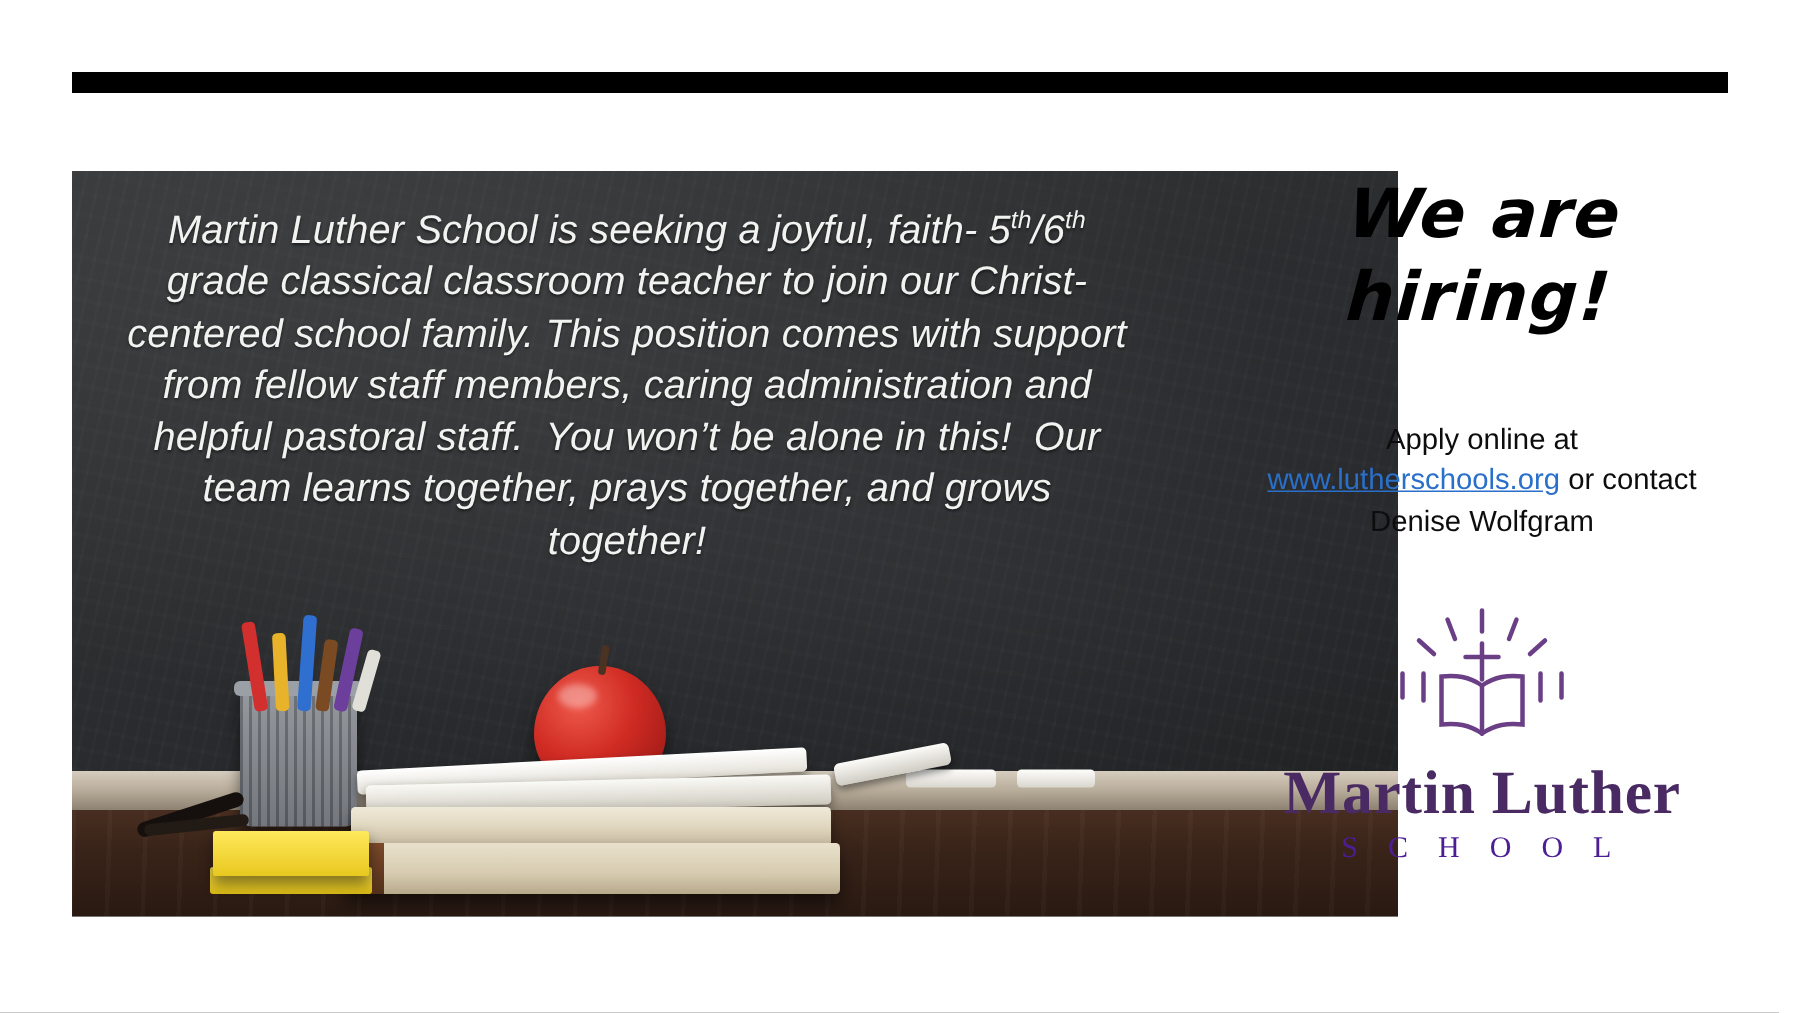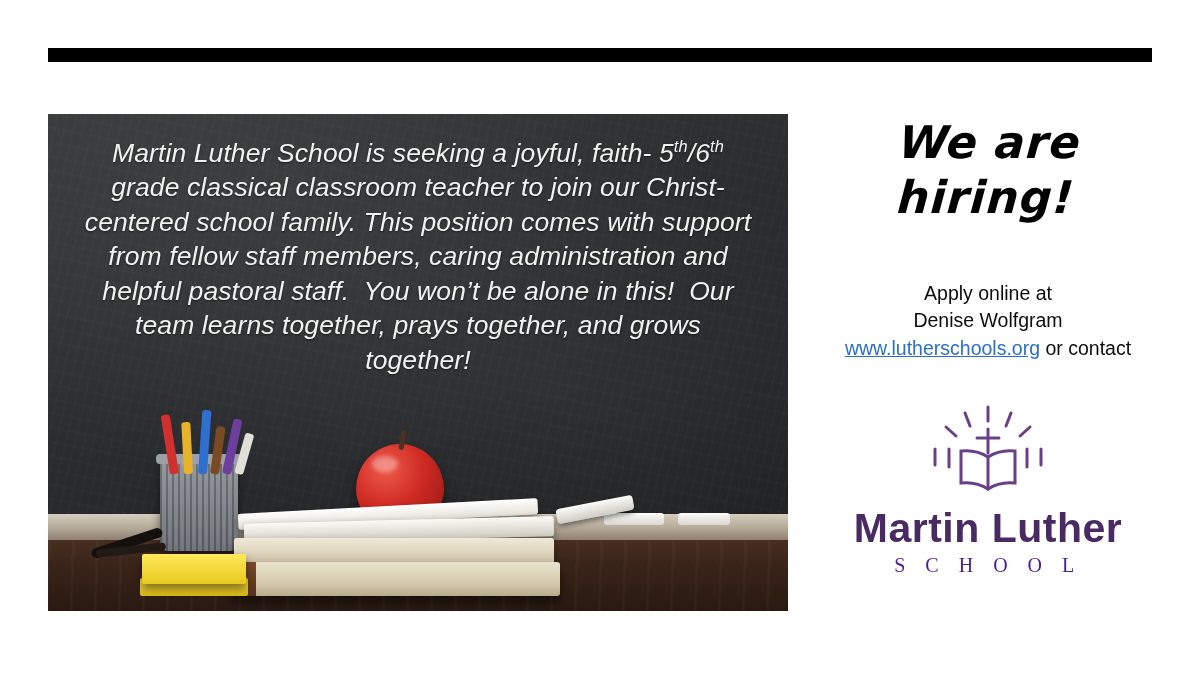--- a/index.html
+++ b/index.html
@@ -23,21 +23,21 @@
     width: 1104px;
     height: 14px;
     background: #000000;
   }
 
   
   .board-wrap {
     position: absolute;
     left: 48px;
     top: 114px;
-    width: 740px;
+    width: 884px;
     height: 497px;
     overflow: hidden;
     background: #2b2b2b;
   }
   
   .board-surface {
     position: absolute;
     left: 0; top: 0; right: 0;
     height: 400px;
     background:
@@ -270,21 +270,21 @@
     text-align: center;
   }
   .logo-mark{
     position: relative;
     width: 150px;
     height: 96px;
     margin: 0 auto 6px auto;
   }
   .logo-mark svg{ display:block; }
   .logo-name{
-    font-family: Liberation Sans, sans-serif;
+    font-family: Liberation Serif, serif;
     font-weight: bold;
     font-size: 41px;
     color: #4a2a63;
     letter-spacing: .5px;
     line-height: 1.05;
   }
   .logo-sub{
     font-family: "Liberation Serif", serif;
     font-size: 20px;
     color: #4c1d95;
@@ -341,24 +341,24 @@
 
 <div class="right-col">
 
   <div class="hiring-script">
     <div>We are</div>
     <div>hiring!</div>
   </div>
 
   <div class="apply-block">
     <div>Apply online at</div>
-    <div>Denise Wolfgram</div>
     <div>
       <a href="#">www.lutherschools.org</a><span> or contact</span>
     </div>
+    <div>Denise Wolfgram</div>
   </div>
 
   <div class="logo">
     <div class="logo-mark">
       <svg width="150" height="96" viewBox="0 0 150 96" aria-hidden="true">
         <g stroke="#6b3f86" stroke-width="3" stroke-linecap="round" fill="none">
 
           <line x1="75" y1="2" x2="75" y2="16"></line>
           <line x1="52" y1="8" x2="57" y2="21"></line>
           <line x1="98" y1="8" x2="93" y2="21"></line>

